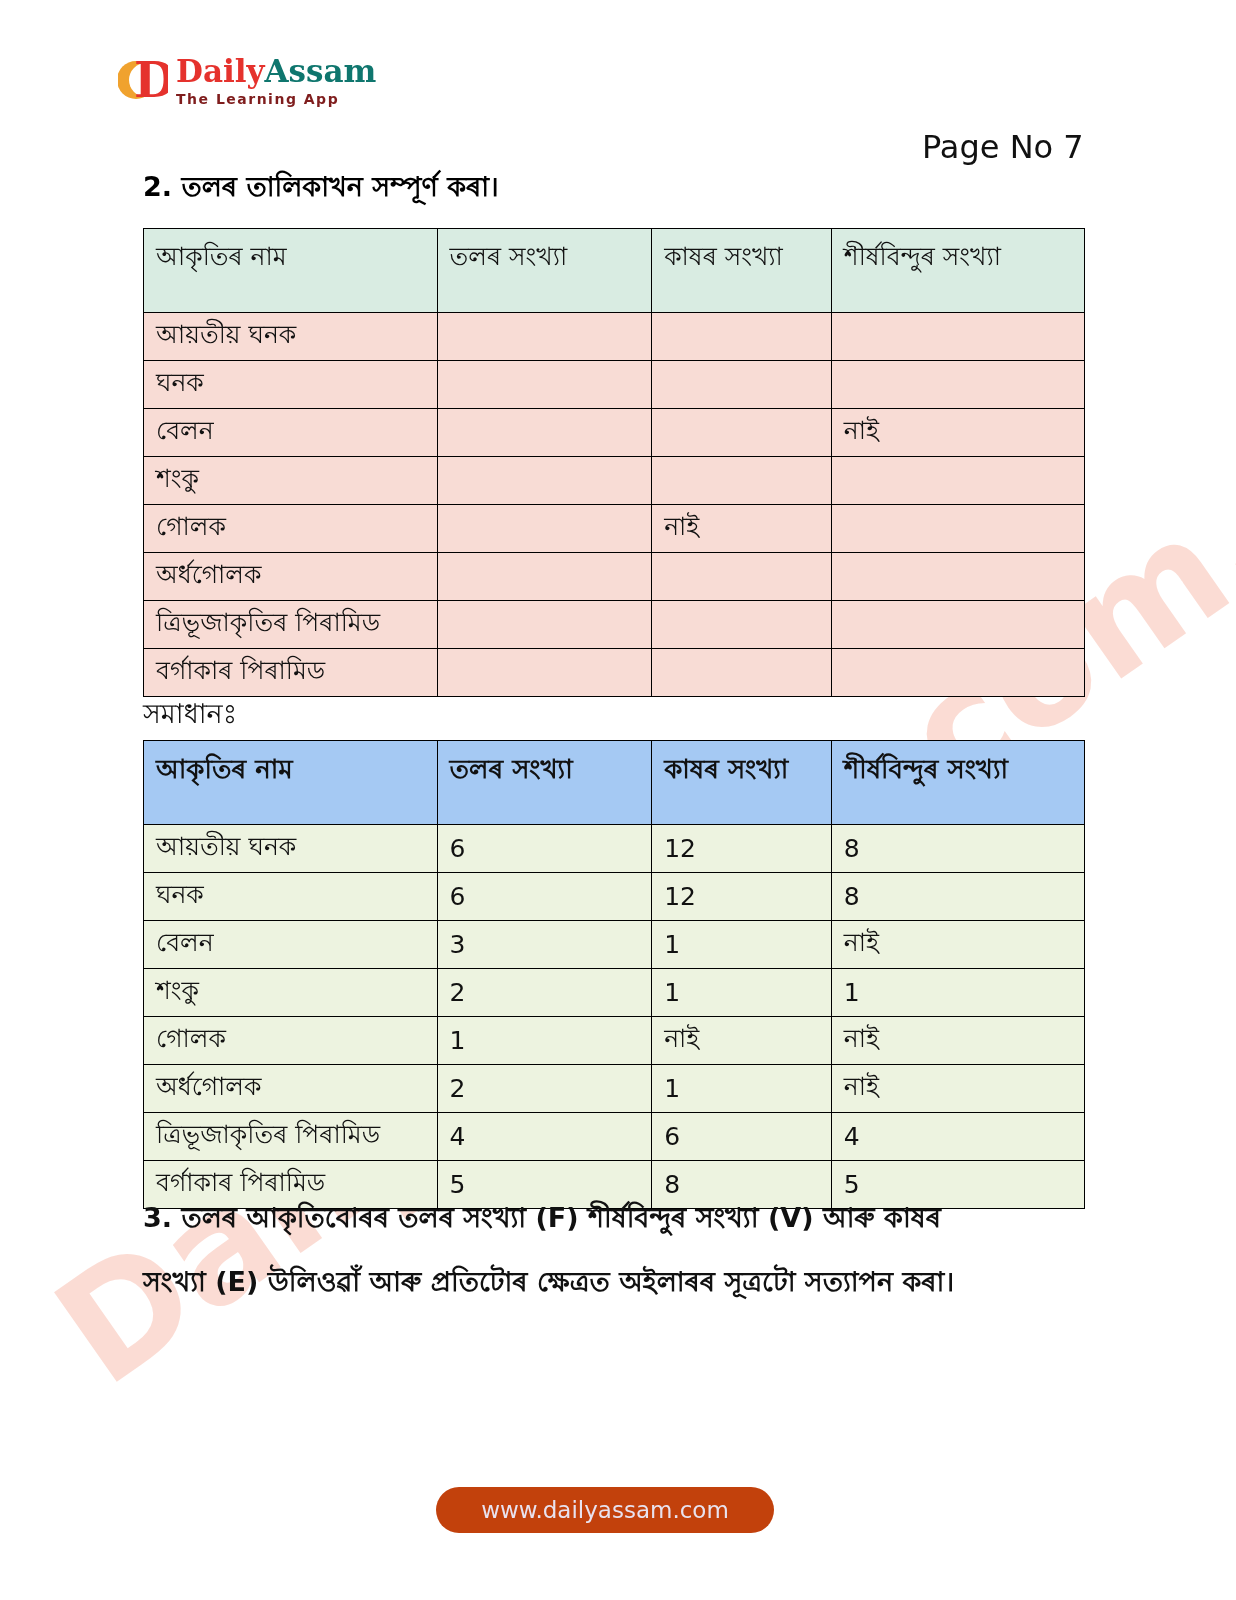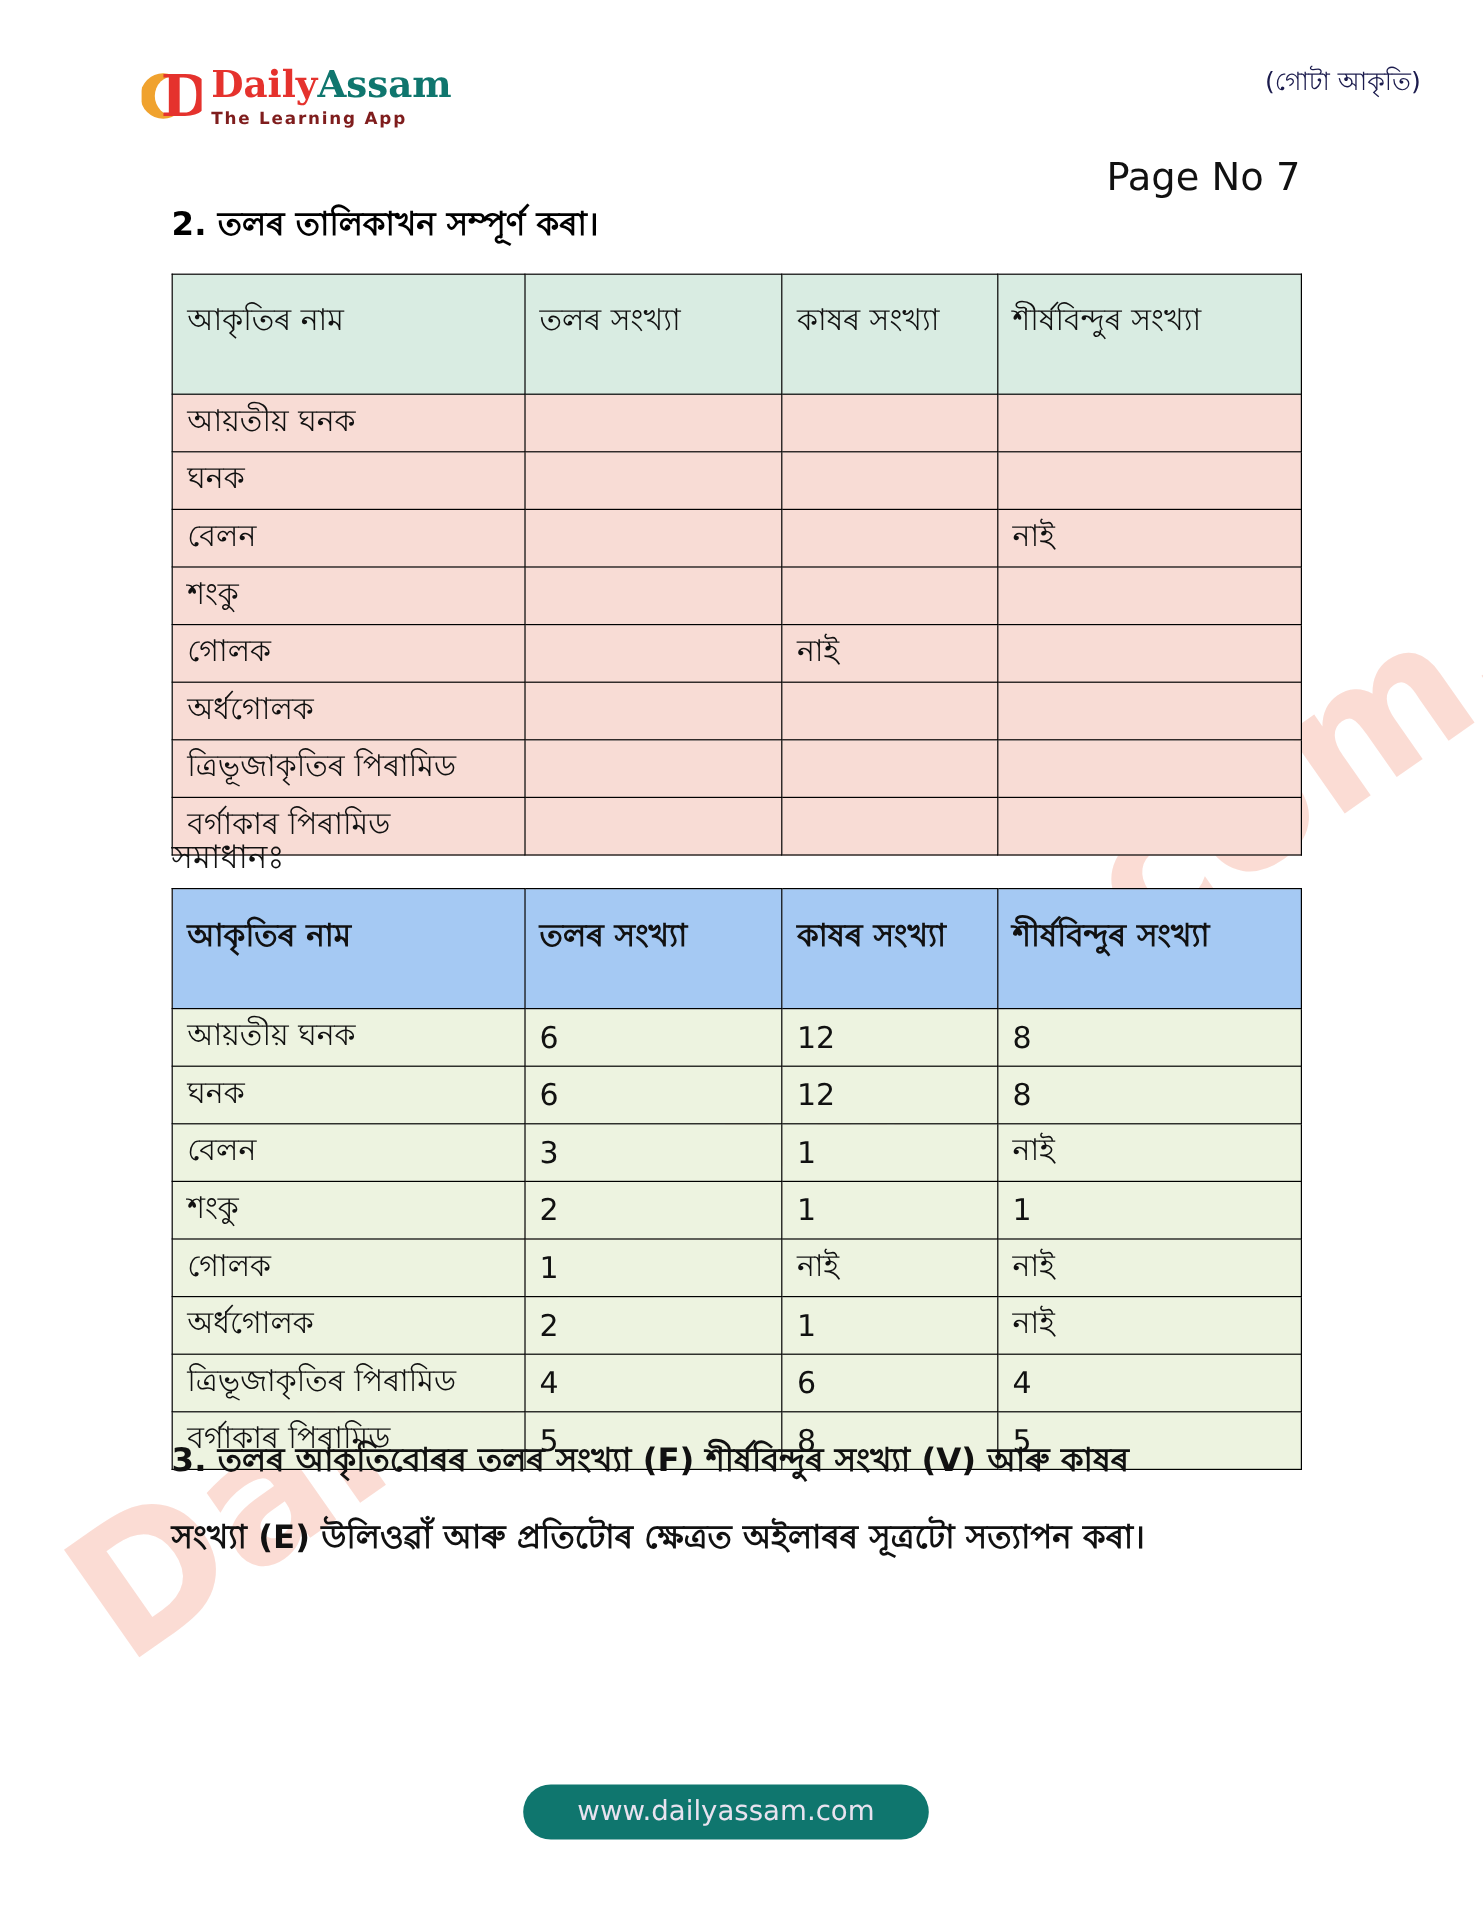--- a/index.html
+++ b/index.html
@@ -34,40 +34,40 @@
 
   .q-heading { position:absolute; left:143px; font-size:27px; font-weight:bold; color:#000; }
   .q2 { top:166px; }
 
   .tbl-wrap { position:absolute; left:143px; width:942px; }
   .tbl-blank { top:228px; }
   .tbl-solution { top:740px; }
 
   table { border-collapse:collapse; width:100%; table-layout:fixed; }
   th, td { border:1.5px solid #000; text-align:left; }
-  th { vertical-align:top; padding:18px 12px; height:100px; font-size:25px; }
+  th { vertical-align:top; padding:8px 12px; height:84px; font-size:25px; }
   td { padding:2px 12px; height:39px; font-size:25px; font-weight:normal; }
   th:nth-child(1), td:nth-child(1) { width:31.2%; }
   th:nth-child(2), td:nth-child(2) { width:22.8%; }
   th:nth-child(3), td:nth-child(3) { width:19.1%; }
   th:nth-child(4), td:nth-child(4) { width:26.9%; }
 
   .tbl-blank th { background:#d9ece2; font-weight:normal; }
   .tbl-blank td { background:#f8dcd5; }
   .tbl-solution th { background:#a5c9f3; font-weight:bold; font-size:26px; }
   .tbl-solution td { background:#edf3e0; }
 
   .solution-label { position:absolute; left:143px; top:693px; font-size:27px; font-weight:normal; }
 
   .q3 { position:absolute; left:143px; top:1198px; width:965px; font-size:27px; font-weight:bold; line-height:40px; }
   .q3 .line { margin-bottom:24px; }
 
   .footer-pill {
     position:absolute; left:436px; top:1487px; width:338px; height:46px;
-    background:#0f766e; border-radius:26px; color:#e8e2ef;
+    background:#c2410c; border-radius:26px; color:#e8e2ef;
     display:flex; align-items:center; justify-content:center;
     font-size:23px; text-decoration:none;
   }
 </style>
 </head>
 <body>
 
 <div class="page">
 
   <div class="watermark">DailyAssam.com.</div>
@@ -82,21 +82,20 @@
           <text x="16" y="47" font-family="DejaVu Serif, serif" font-size="48" font-weight="bold" fill="#e5322d">D</text>
         </svg>
       </span>
       <span>
         <div class="brand-name"><span class="daily">Daily</span><span class="assam">Assam</span></div>
         <div class="brand-tagline">The Learning App</div>
       </span>
     </div>
 
     <div class="header-right">
-      <div class="line2">(গোটা আকৃতি)</div>
     </div>
 
     <div class="page-no">Page No 7</div>
 
     <div class="q-heading q2">2. তলৰ তালিকাখন সম্পূৰ্ণ কৰা।</div>
 
     <div class="tbl-wrap tbl-blank">
       <table>
           <thead>
             <tr>

